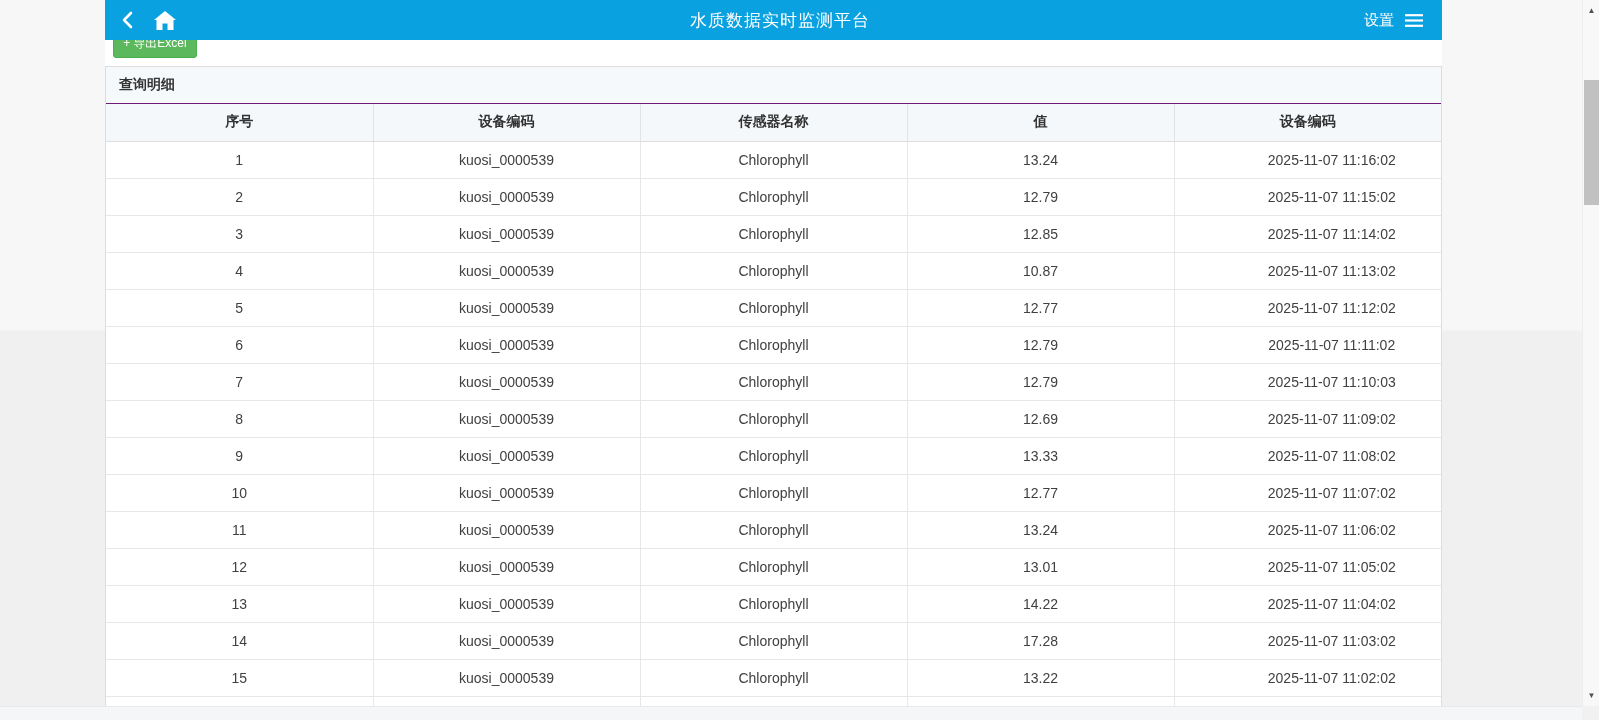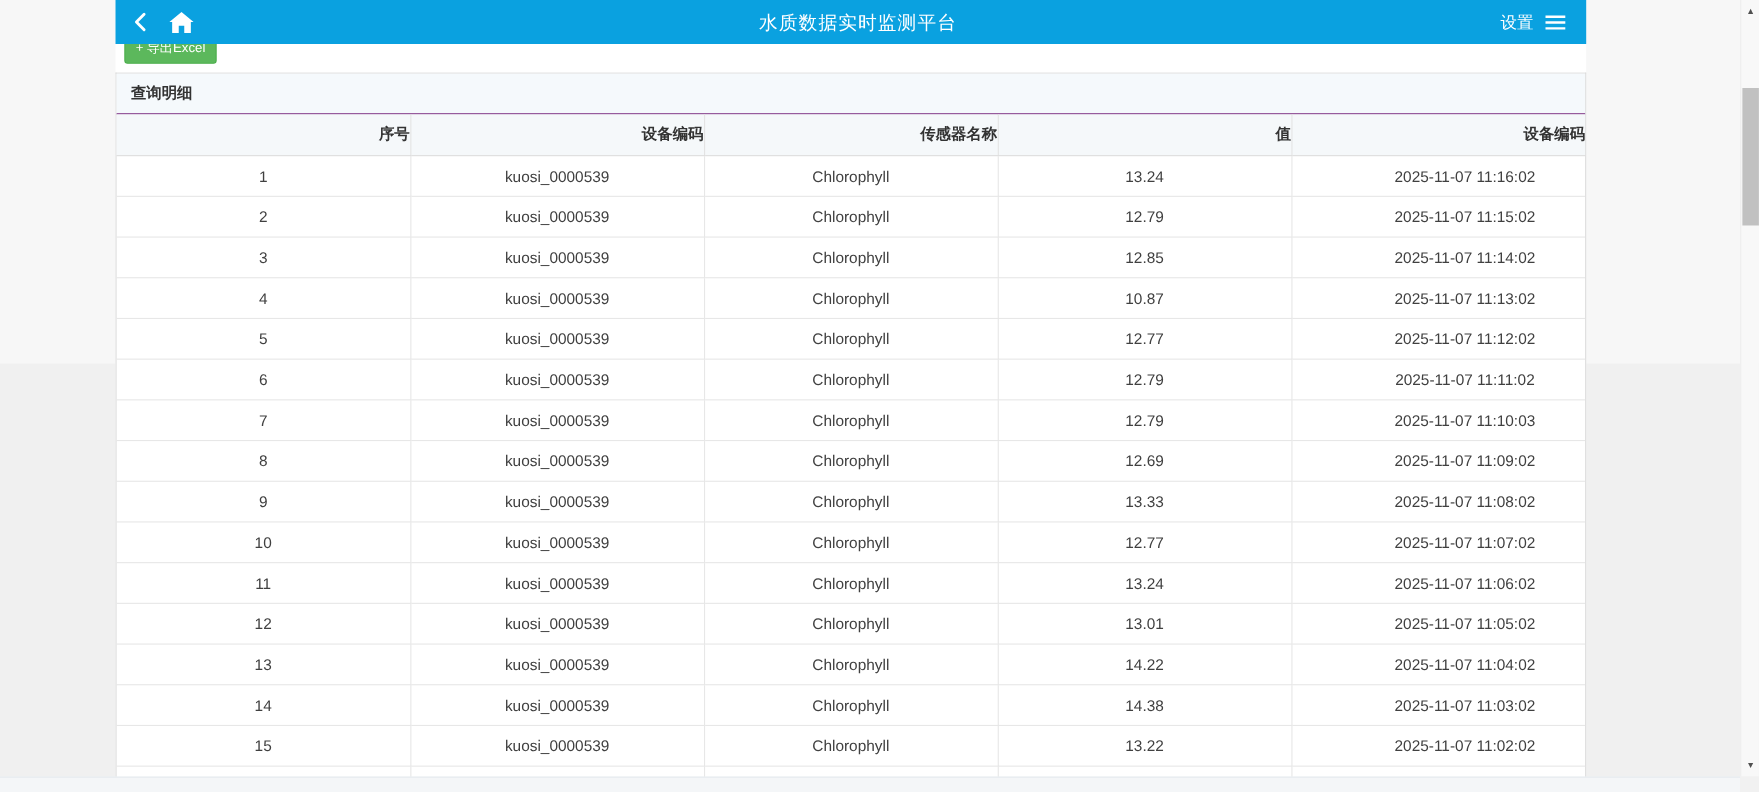--- a/index.html
+++ b/index.html
@@ -41,21 +41,21 @@
   .panel { border:1px solid #dddddd; border-bottom:none; margin:0; }
   .panel-header {
     height:37px; background:#f5f9fc; border-bottom:1px solid #701a75;
     display:flex; align-items:center; padding-left:13px;
     font-size:14px; font-weight:600; color:#333;
   }
 
   table { width:100%; border-collapse:collapse; table-layout:fixed; }
   thead th {
     height:37px; background:#f5f8fa; font-size:14px; font-weight:600; color:#333;
-    text-align:right; border-bottom:1px solid #dddddd; border-right:1px solid #e3e3e3;
+    text-align:center; border-bottom:1px solid #dddddd; border-right:1px solid #e3e3e3;
   }
   thead th:last-child { border-right:none; }
   tbody td {
     height:37px; font-size:14px; color:#404040; text-align:center;
     border-bottom:1px solid #e7e7e7; border-right:1px solid #e7e7e7;
     white-space:nowrap; overflow:hidden;
   }
   tbody td:last-child { border-right:none;padding-left:48px; }
   tbody.partial td { height:25px; border-bottom:none; }
 
@@ -235,21 +235,21 @@
               <td>13</td>
               <td>kuosi_0000539</td>
               <td>Chlorophyll</td>
               <td>14.22</td>
               <td>2025-11-07 11:04:02</td>
             </tr>
             <tr>
               <td>14</td>
               <td>kuosi_0000539</td>
               <td>Chlorophyll</td>
-              <td>14.38</td>
+              <td>17.28</td>
               <td>2025-11-07 11:03:02</td>
             </tr>
             <tr>
               <td>15</td>
               <td>kuosi_0000539</td>
               <td>Chlorophyll</td>
               <td>13.22</td>
               <td>2025-11-07 11:02:02</td>
             </tr>
           </tbody>

